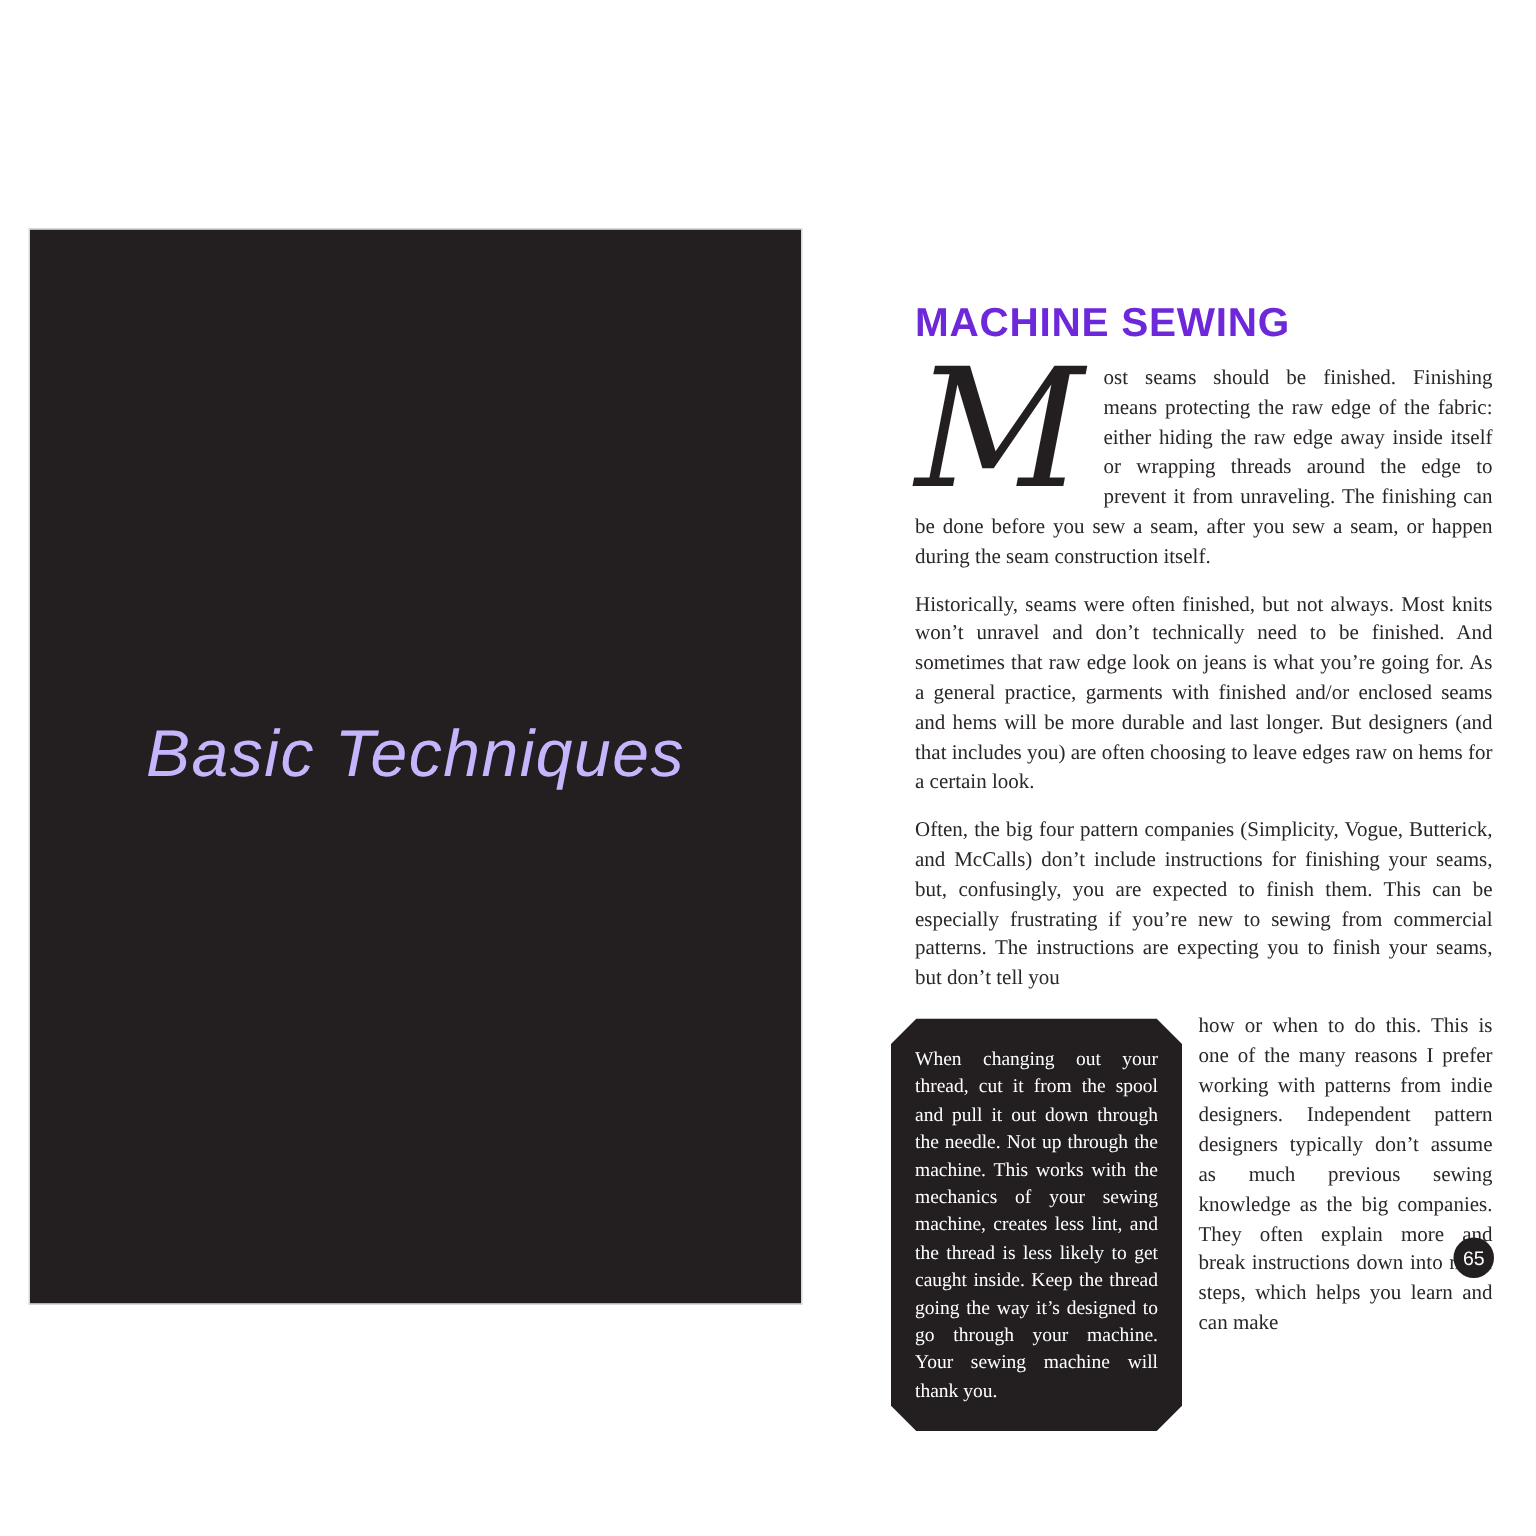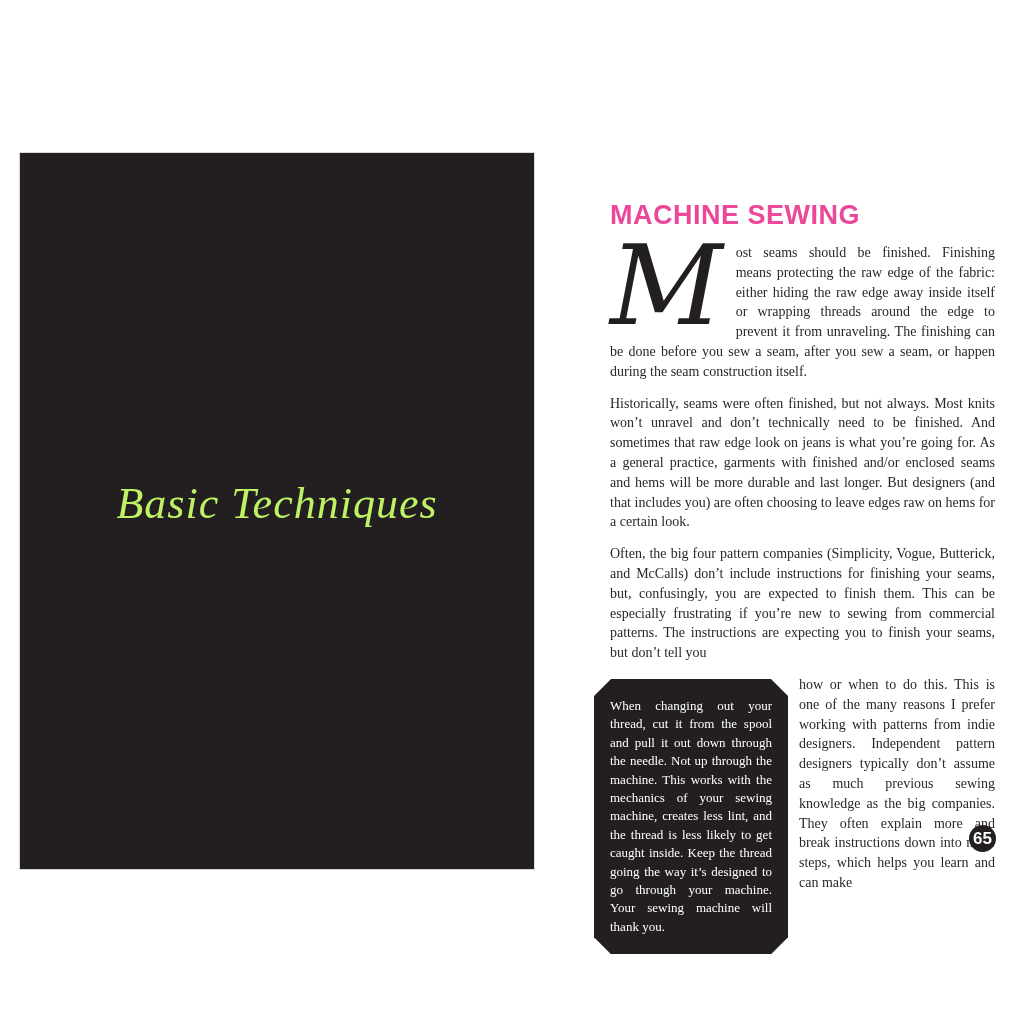--- a/index.html
+++ b/index.html
@@ -23,43 +23,43 @@
     top: 153px;
     width: 514px;
     height: 716px;
     background: #231f20;
     outline: 1px solid #d8d8d8;
     display: flex;
     align-items: center;
     justify-content: center;
   }
   .left-title {
-    color: #bef264;
-    font-family: Liberation Serif, serif;
+    color: #c4b5fd;
+    font-family: Liberation Sans, sans-serif;
     font-style: italic;
     font-size: 44px;
     letter-spacing: 1px;
     transform: translateY(-8px);
     white-space: nowrap;
   }
 
   
   .right-page {
     position: absolute;
     left: 610px;
     top: 200px;
     width: 385px;
   }
   .page-heading {
     margin: 0 0 12px 0;
     font-family: "Liberation Sans", sans-serif;
     font-weight: 700;
     font-size: 27px;
     letter-spacing: 0.5px;
-    color: #ec4899;
+    color: #6d28d9;
     white-space: nowrap;
   }
   .body-text {
     font-size: 14px;
     line-height: 19.8px;
     color: #2b2627;
     text-align: justify;
   }
   .para { margin: 0 0 12px 0; }
   .dropcap {
@@ -104,22 +104,22 @@
     height: 27px;
     border-radius: 50%;
     background: #231f20;
     display: flex;
     align-items: center;
     justify-content: center;
   }
   .page-badge span {
     color: #ffffff;
     font-family: "Liberation Sans", sans-serif;
-    font-weight: 700;
-    font-size: 17px;
+    font-weight: 400;
+    font-size: 13px;
   }
 </style>
 </head>
 <body>
 
 <div class="canvas">
 
   <div class="left-page">
     <div class="left-title">Basic Techniques</div>
   </div>

